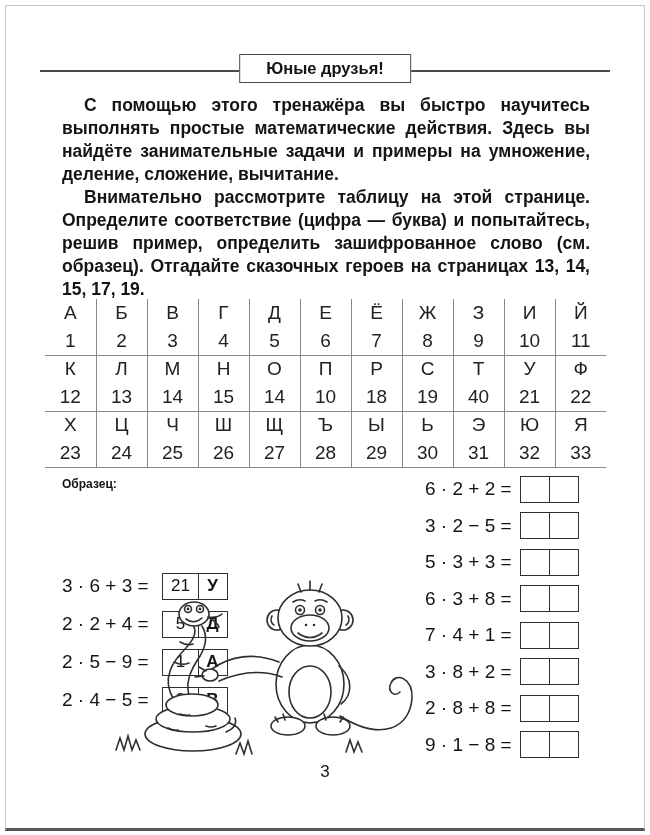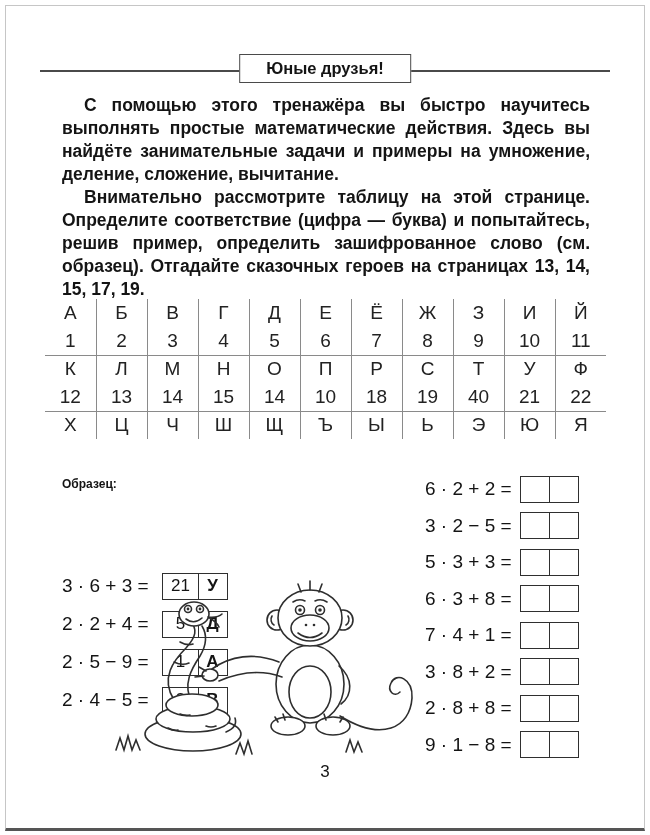--- a/index.html
+++ b/index.html
@@ -131,20 +131,33 @@
         <td>Ц</td>
         <td>Ч</td>
         <td>Ш</td>
         <td>Щ</td>
         <td>Ъ</td>
         <td>Ы</td>
         <td>Ь</td>
         <td>Э</td>
         <td>Ю</td>
         <td>Я</td>
+      </tr>
+      <tr class="nrow">
+        <td>23</td>
+        <td>24</td>
+        <td>25</td>
+        <td>26</td>
+        <td>27</td>
+        <td>28</td>
+        <td>29</td>
+        <td>30</td>
+        <td>31</td>
+        <td>32</td>
+        <td>33</td>
       </tr>
     </tbody>
   </table>
 
   <div class="sample-heading">Образец:</div>
 
   <div class="samples">
     <div class="srow">
       <span class="expr">3 · 6 + 3 =</span>
       <span class="box box-num">21</span>

